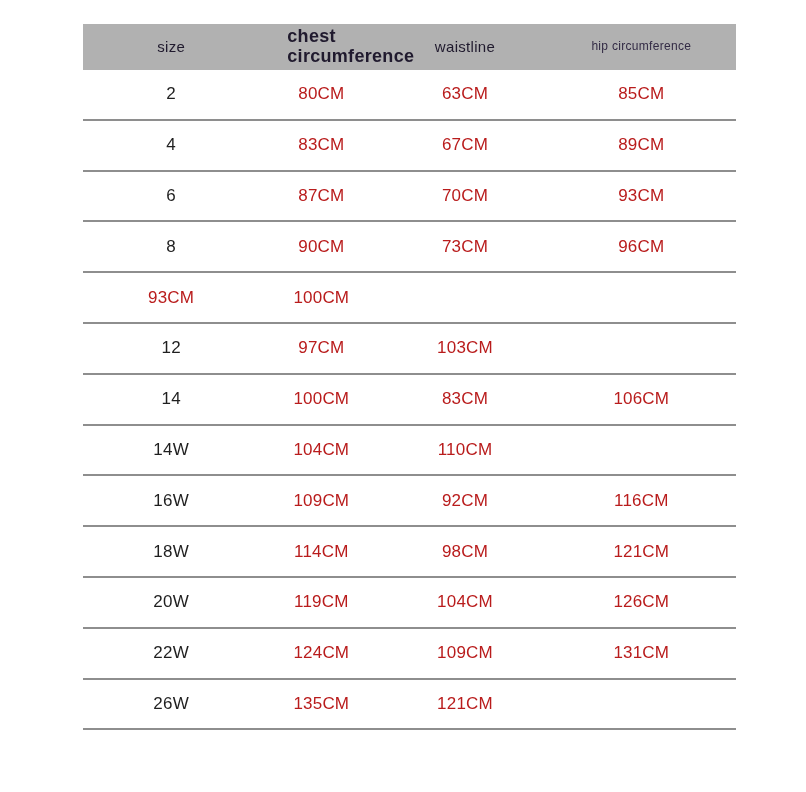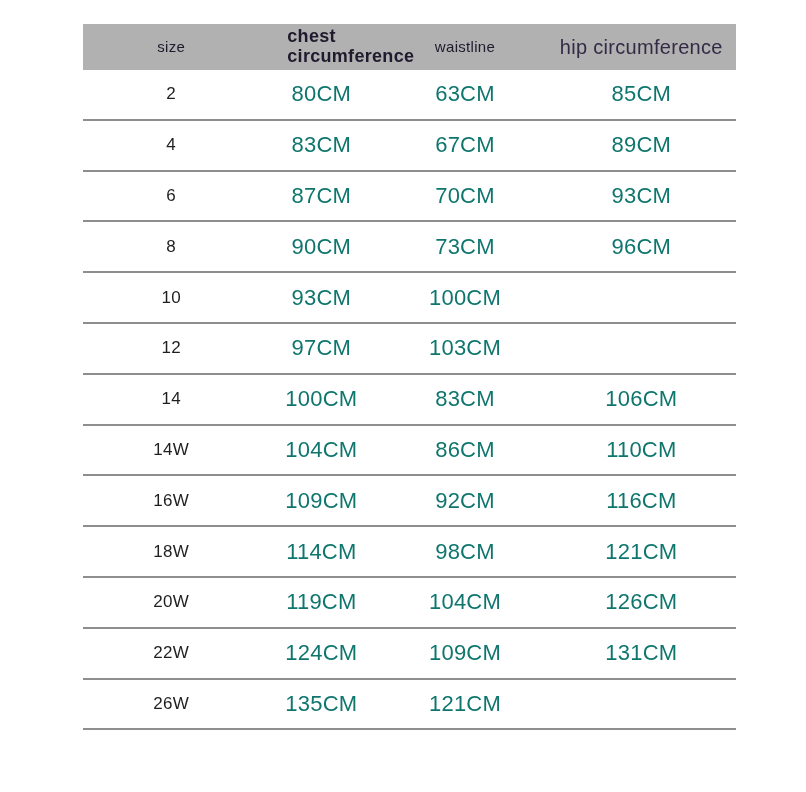--- a/index.html
+++ b/index.html
@@ -31,35 +31,35 @@
     background: #b1b1b1;
   }
   .th {
     text-align: center;
     color: #201a2e;
     font-size: 15px;
     line-height: 1.1;
     letter-spacing: 0.3px;
   }
   .th.th-chest { font-size: 18px; text-align: left; padding-left: 28px; font-weight: bold; }
-  .th.th-hip   { font-size: 20px; color: #332b45; }
+  .th.th-hip   { font-size: 12px; color: #332b45; }
   .tbody { display: block; }
   .row {
     display: grid;
     grid-template-columns: 27% 19% 25% 29%;
     align-items: center;
     height: 50.8px;
     box-sizing: border-box;
     border-bottom: 2px solid #8e8e8e;
     background: #ffffff;
   }
   .cell {
     text-align: center;
-    color: #0f766e;
-    font-size: 22px;
+    color: #b91c1c;
+    font-size: 17px;
     letter-spacing: 0.2px;
   }
   .cell.c-size { font-size: 17px; color: #1f1f1f; }
 </style>
 </head>
 <body>
 
 <div class="stage">
   <div class="size-table">
 
@@ -93,42 +93,40 @@
       </div>
 
       <div class="row">
         <div class="cell c-size">8</div>
         <div class="cell c-chest">90CM</div>
         <div class="cell c-waist">73CM</div>
         <div class="cell c-hip">96CM</div>
       </div>
 
       <div class="row">
-        <div class="cell c-size">10</div>
         <div class="cell c-chest">93CM</div>
         <div class="cell c-hip">100CM</div>
       </div>
 
       <div class="row">
         <div class="cell c-size">12</div>
         <div class="cell c-chest">97CM</div>
         <div class="cell c-hip">103CM</div>
       </div>
 
       <div class="row">
         <div class="cell c-size">14</div>
         <div class="cell c-chest">100CM</div>
         <div class="cell c-waist">83CM</div>
         <div class="cell c-hip">106CM</div>
       </div>
 
       <div class="row">
         <div class="cell c-size">14W</div>
         <div class="cell c-chest">104CM</div>
-        <div class="cell c-waist">86CM</div>
         <div class="cell c-hip">110CM</div>
       </div>
 
       <div class="row">
         <div class="cell c-size">16W</div>
         <div class="cell c-chest">109CM</div>
         <div class="cell c-waist">92CM</div>
         <div class="cell c-hip">116CM</div>
       </div>
 

